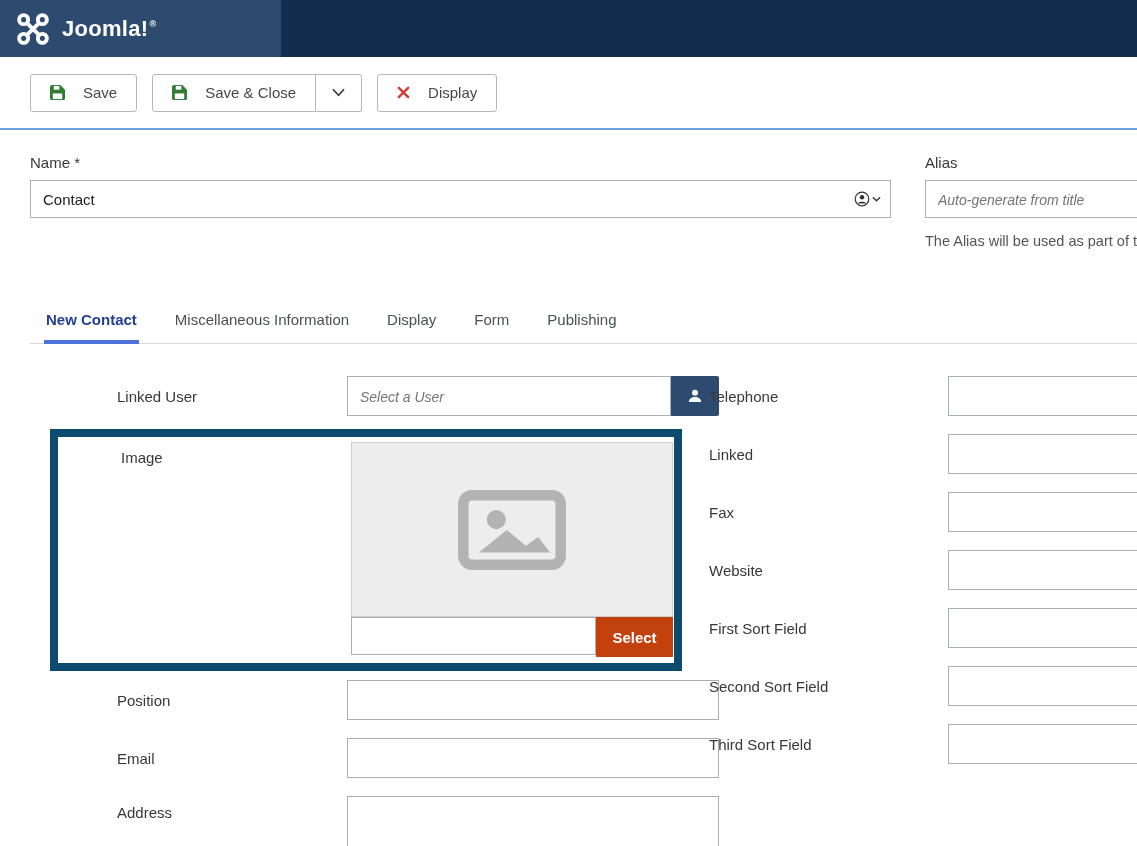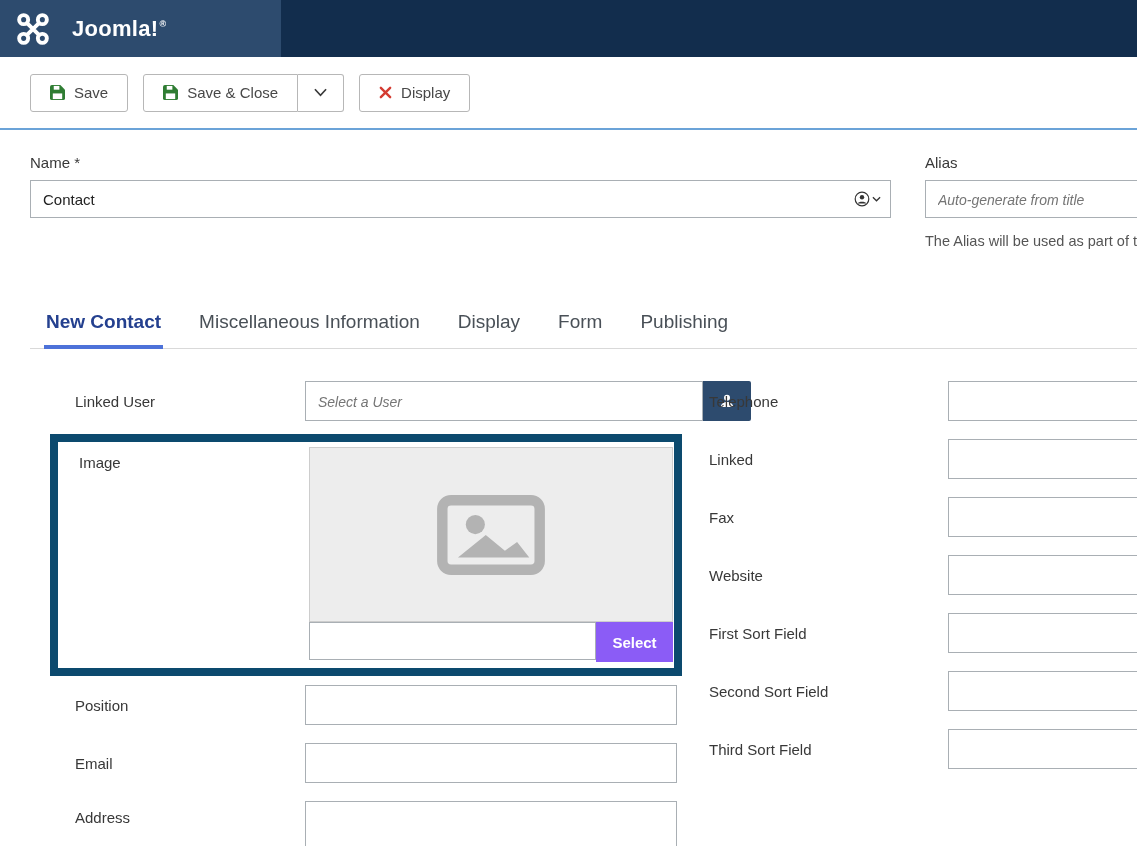--- a/index.html
+++ b/index.html
@@ -4,30 +4,30 @@
 <style>
   * { box-sizing: border-box; }
   html,body { margin:0; padding:0; }
   body {
     width:1137px; height:846px; overflow:hidden; position:relative;
     background:#fff; font-family:"Liberation Sans", sans-serif; color:#383838;
   }
 
   
   .header { display:flex; height:57px; background:#122d4d; }
-  .logo-area { width:281px; background:#2d4b6e; display:flex; align-items:center; padding-left:16px; gap:22px; cursor:pointer; }
+  .logo-area { width:281px; background:#2d4b6e; display:flex; align-items:center; padding-left:16px; gap:12px; cursor:pointer; }
   .logo-mark { width:34px; height:34px; display:flex; align-items:center; }
   .logo-text { color:#fff; font-size:22px; font-weight:bold; letter-spacing:.3px; }
   .logo-reg { color:#fff; font-size:9px; vertical-align:super; margin-left:1px; }
   .title-area { display:flex; align-items:center; gap:11px; padding-left:22px; }
   .page-title { color:#fff; font-size:19px; font-weight:bold; }
 
   
   .toolbar { height:73px; background:#fff; border-bottom:2px solid #6ba3d8; display:flex; align-items:center; padding-left:30px; gap:15px; }
-  .btn { display:inline-flex; align-items:center; gap:9px; height:38px; padding:0 19px; background:#fff;
+  .btn { display:inline-flex; align-items:center; gap:18px; height:38px; padding:0 19px; background:#fff;
          border:1px solid #b7b7b7; border-radius:3px; font-size:15px; color:#484848; cursor:pointer; font-family:inherit; }
   .btn-group { display:inline-flex; }
   .btn-group .btn.main { border-radius:3px 0 0 3px; }
   .btn.caret-btn { width:46px; padding:0; justify-content:center; border-left:none; border-radius:0 3px 3px 0; }
   .icon { display:inline-flex; align-items:center; justify-content:center; }
 
   
   .content { padding:24px 0 0 30px; }
   .field-label { display:block; font-size:15px; color:#383838; margin-bottom:9px; }
   input.text, textarea.text {
@@ -41,51 +41,51 @@
   .name-col { width:861px; }
   .name-wrap { position:relative; width:861px; }
   .name-wrap input { width:100%; }
   .name-adorn { position:absolute; right:10px; top:50%; transform:translateY(-50%); display:flex; align-items:center; gap:2px; }
   .alias-col { margin-left:34px; width:420px; }
   .alias-col input { width:400px; height:38px; }
   .alias-help { margin-top:15px; font-size:14.5px; color:#555; white-space:nowrap; }
 
   
   .tabs { display:flex; gap:34px; margin-top:62px; padding-left:14px; border-bottom:1px solid #d9d9d9; }
-  .tab { font-size:19px; color:#495057; padding:0 2px 15px 2px; cursor:pointer; position:relative; }
+  .tab { font-size:15px; color:#495057; padding:0 2px 15px 2px; cursor:pointer; position:relative; }
   .tab.active { color:#24408f; font-weight:bold; }
   .tab.active::after { content:""; position:absolute; left:0; right:0; bottom:-1px; height:4px; background:#4d72d9; }
 
   
   .tab-panel { display:flex; padding:32px 0 0 45px; }
   .col-left { width:602px; flex-shrink:0; }
   .col-right { margin-left:32px; }
 
   .frow { display:flex; align-items:center; }
-  .flabel { width:230px; flex-shrink:0; font-size:15px; color:#383838; }
+  .flabel { width:230px; flex-shrink:0; font-size:15px; color:#383838;margin-left:42px; }
   .fcontrol { width:372px; flex-shrink:0; }
 
   .row-linked { margin-bottom:13px; }
   .row-position, .row-email { margin-bottom:18px; }
   .row-address { align-items:flex-start; }
   .row-address .flabel { padding-top:8px; }
 
-  .linked-wrap { display:flex; width:446px; }
+  .linked-wrap { display:flex; width:372px; }
   .linked-input { flex:1; height:40px; background:#e6e6e6; border:1px solid #b9bdc1; min-width:0; }
   .user-btn { width:48px; height:40px; background:#2d4b6e; border:none; border-radius:0 2px 2px 0; display:flex; align-items:center; justify-content:center; cursor:pointer; }
 
   
   .image-annotation { border:8px solid #0c4a6e; margin-left:-25px; margin-bottom:9px; width:632px;
                       padding:5px 1px 6px 21px; display:flex; }
   .image-annotation .flabel { padding-top:7px; }
   .image-widget { width:372px; }
   .img-preview { height:175px; background:#ededed; border:1px solid #cdcdcd; display:flex; align-items:center; justify-content:center; }
   .img-row { display:flex; }
   .img-path { flex:1; height:40px; border:1px solid #b9bdc1; min-width:0; padding:0 10px; font-size:15px; }
-  .select-btn { width:77px; height:40px; background:#8b5cf6; color:#fff; border:none; font-size:15px; font-weight:bold; cursor:pointer; font-family:inherit; }
+  .select-btn { width:77px; height:40px; background:#c2410c; color:#fff; border:none; font-size:15px; font-weight:bold; cursor:pointer; font-family:inherit; }
 
   .fcontrol input.text { width:372px; height:40px; }
   textarea.text { width:372px; height:110px; padding:8px 12px; resize:both; }
 
   .rrow { display:flex; align-items:center; margin-bottom:18px; }
   .rlabel { width:239px; flex-shrink:0; font-size:15px; color:#383838; }
   .rrow input.text { width:330px; height:40px; }
 </style>
 </head>
 <body>

